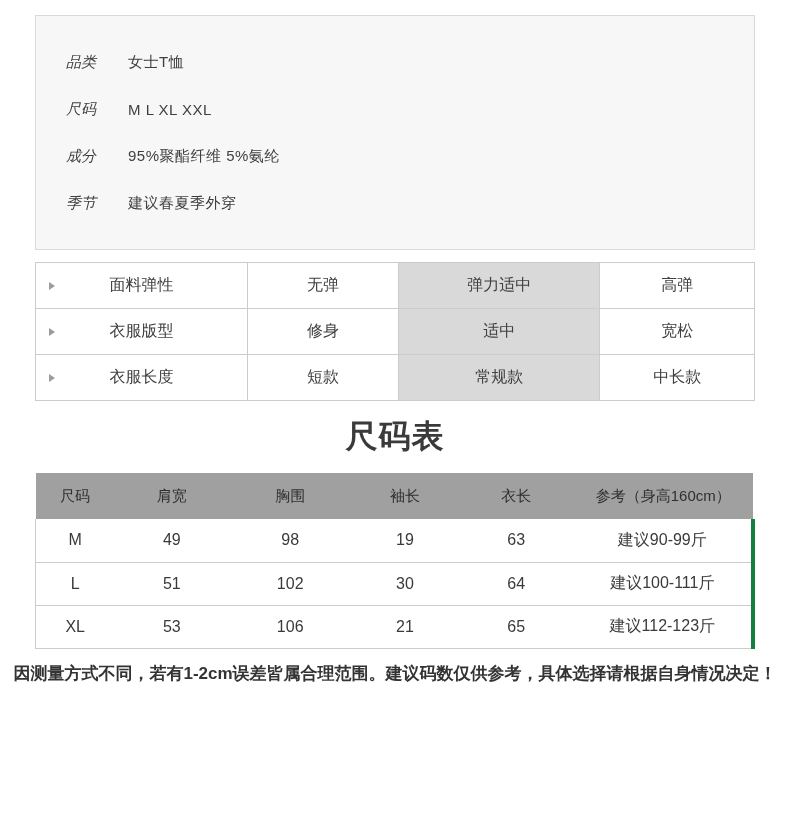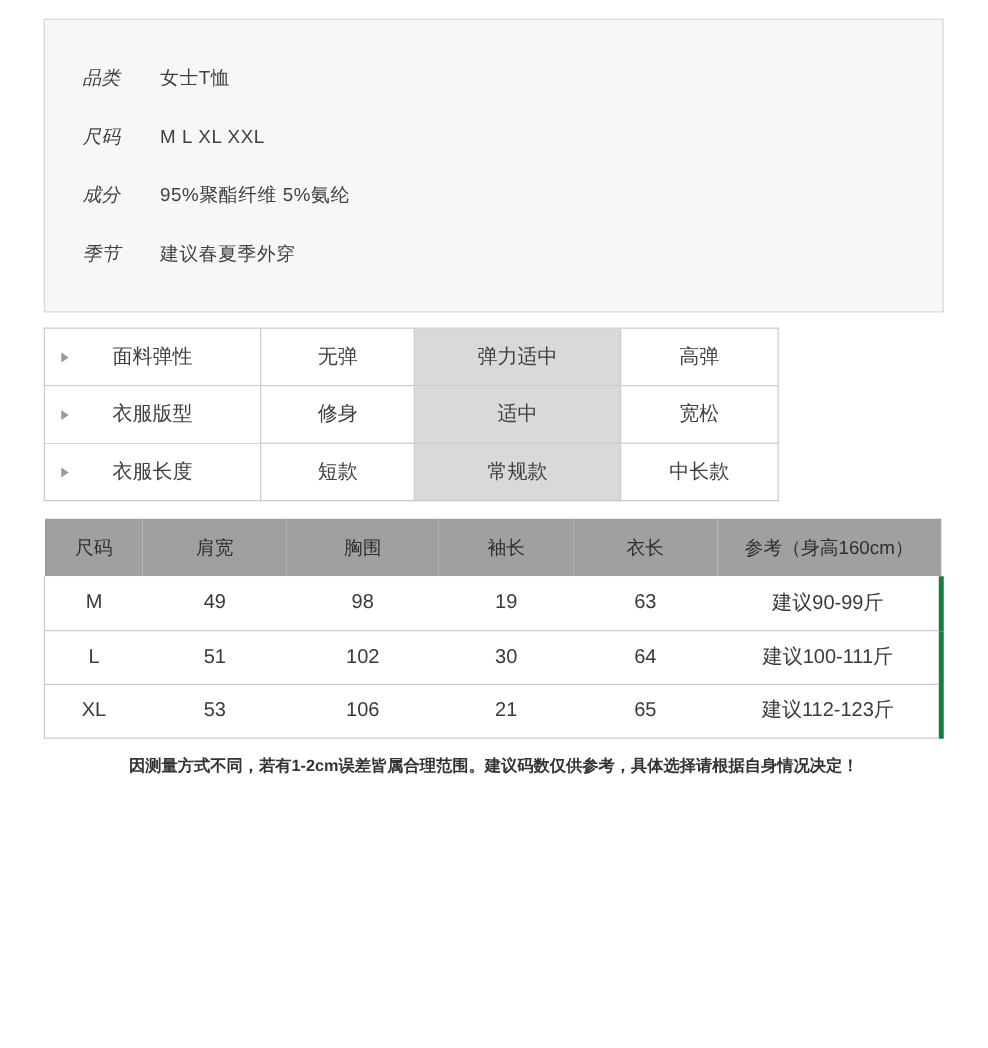--- a/index.html
+++ b/index.html
@@ -37,21 +37,21 @@
     align-items: center;
     padding-left: 30px;
     font-size: 15px;
     color: #3f3f3f;
   }
   .info-label { width: 62px; flex: 0 0 auto; font-style: italic; }
   .info-value { letter-spacing: 0.5px; }
 
   
   .attr-table {
-    width: 588px;
+    width: 720px;
     margin: 12px 35px 0 35px;
     border-collapse: collapse;
     table-layout: fixed;
   }
   .attr-table td {
     border: 1px solid #cccccc;
     height: 46px;
     text-align: center;
     font-size: 16px;
     color: #404040;
@@ -93,21 +93,21 @@
     color: #3a3a3a;
     background: #ffffff;
     border-bottom: 1px solid #cccccc;
   }
   .size-table tbody tr td:first-child { border-left: 1px solid #cccccc; }
   .size-table tbody tr td:last-child { border-right: 4px solid #15803d; }
 
   .footer-note {
     margin-top: 13px;
     text-align: center;
-    font-size: 13px;
+    font-size: 17px;
     font-weight: bold;
     color: #333333;
   }
 </style>
 </head>
 <body>
 
 <div class="page">
 
 
@@ -152,20 +152,21 @@
       </tr>
       <tr>
         <td class="attr-label-cell"><span class="tri"></span><span>衣服长度</span></td>
         <td>短款</td>
         <td class="hl">常规款</td>
         <td>中长款</td>
       </tr>
     </tbody>
   </table>
 
+  <div class="section-title" style="margin-top:14px;">尺码表</div>
 
   <table class="size-table">
     <colgroup>
       <col style="width:11%">
         <col style="width:16%">
         <col style="width:17%">
         <col style="width:15%">
         <col style="width:16%">
         <col style="width:25%">
     </colgroup>

